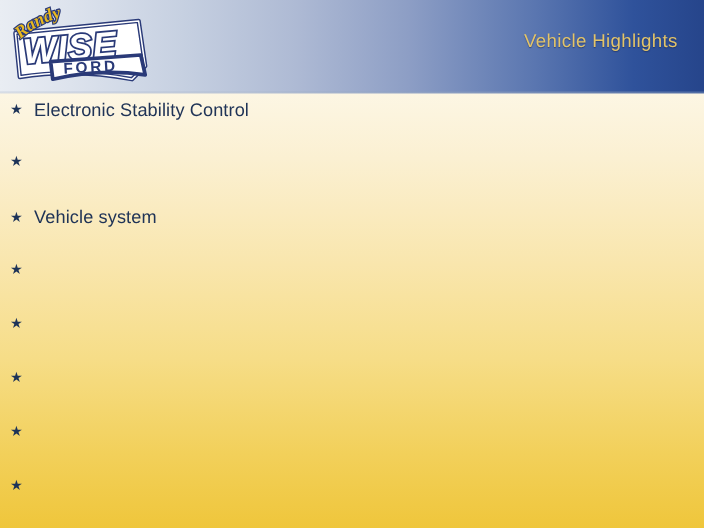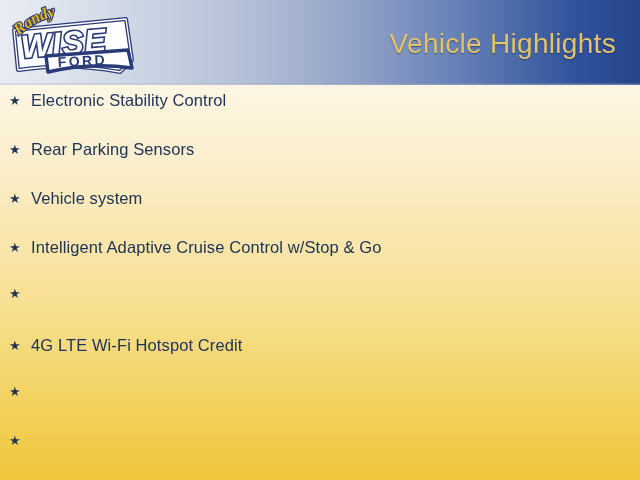--- a/index.html
+++ b/index.html
@@ -50,21 +50,21 @@
         rgba(210,217,228,0.85) 0%,
         rgba(178,190,211,0.9) 35%,
         rgba(120,142,185,0.9) 70%,
         rgba(70,100,160,0.9) 100%);
   }
 
   #header-title {
     position: absolute;
     right: 24px;
     top: 28px;
-    font-size: 28px;
+    font-size: 17px;
     font-weight: 400;
     letter-spacing: 0.3px;
     color: #e3c469;
     text-shadow: 0 1px 1px rgba(20,35,80,0.55);
     white-space: nowrap;
   }
 
   
   #logo {
     position: absolute;
@@ -143,40 +143,37 @@
 
   <div id="highlights">
 
     <div class="hl-item">
       <span class="hl-star">★</span>
       <span class="hl-label">Electronic Stability Control</span>
     </div>
 
     <div class="hl-item">
       <span class="hl-star">★</span>
-      <span class="hl-label">Rear Parking Sensors</span>
     </div>
 
     <div class="hl-item">
       <span class="hl-star">★</span>
       <span class="hl-label">Vehicle system</span>
     </div>
 
     <div class="hl-item">
       <span class="hl-star">★</span>
-      <span class="hl-label">Intelligent Adaptive Cruise Control w/Stop &amp; Go</span>
     </div>
 
     <div class="hl-item">
       <span class="hl-star">★</span>
     </div>
 
     <div class="hl-item">
       <span class="hl-star">★</span>
-      <span class="hl-label">4G LTE Wi-Fi Hotspot Credit</span>
     </div>
 
     <div class="hl-item">
       <span class="hl-star">★</span>
     </div>
 
     <div class="hl-item">
       <span class="hl-star">★</span>
     </div>
 

